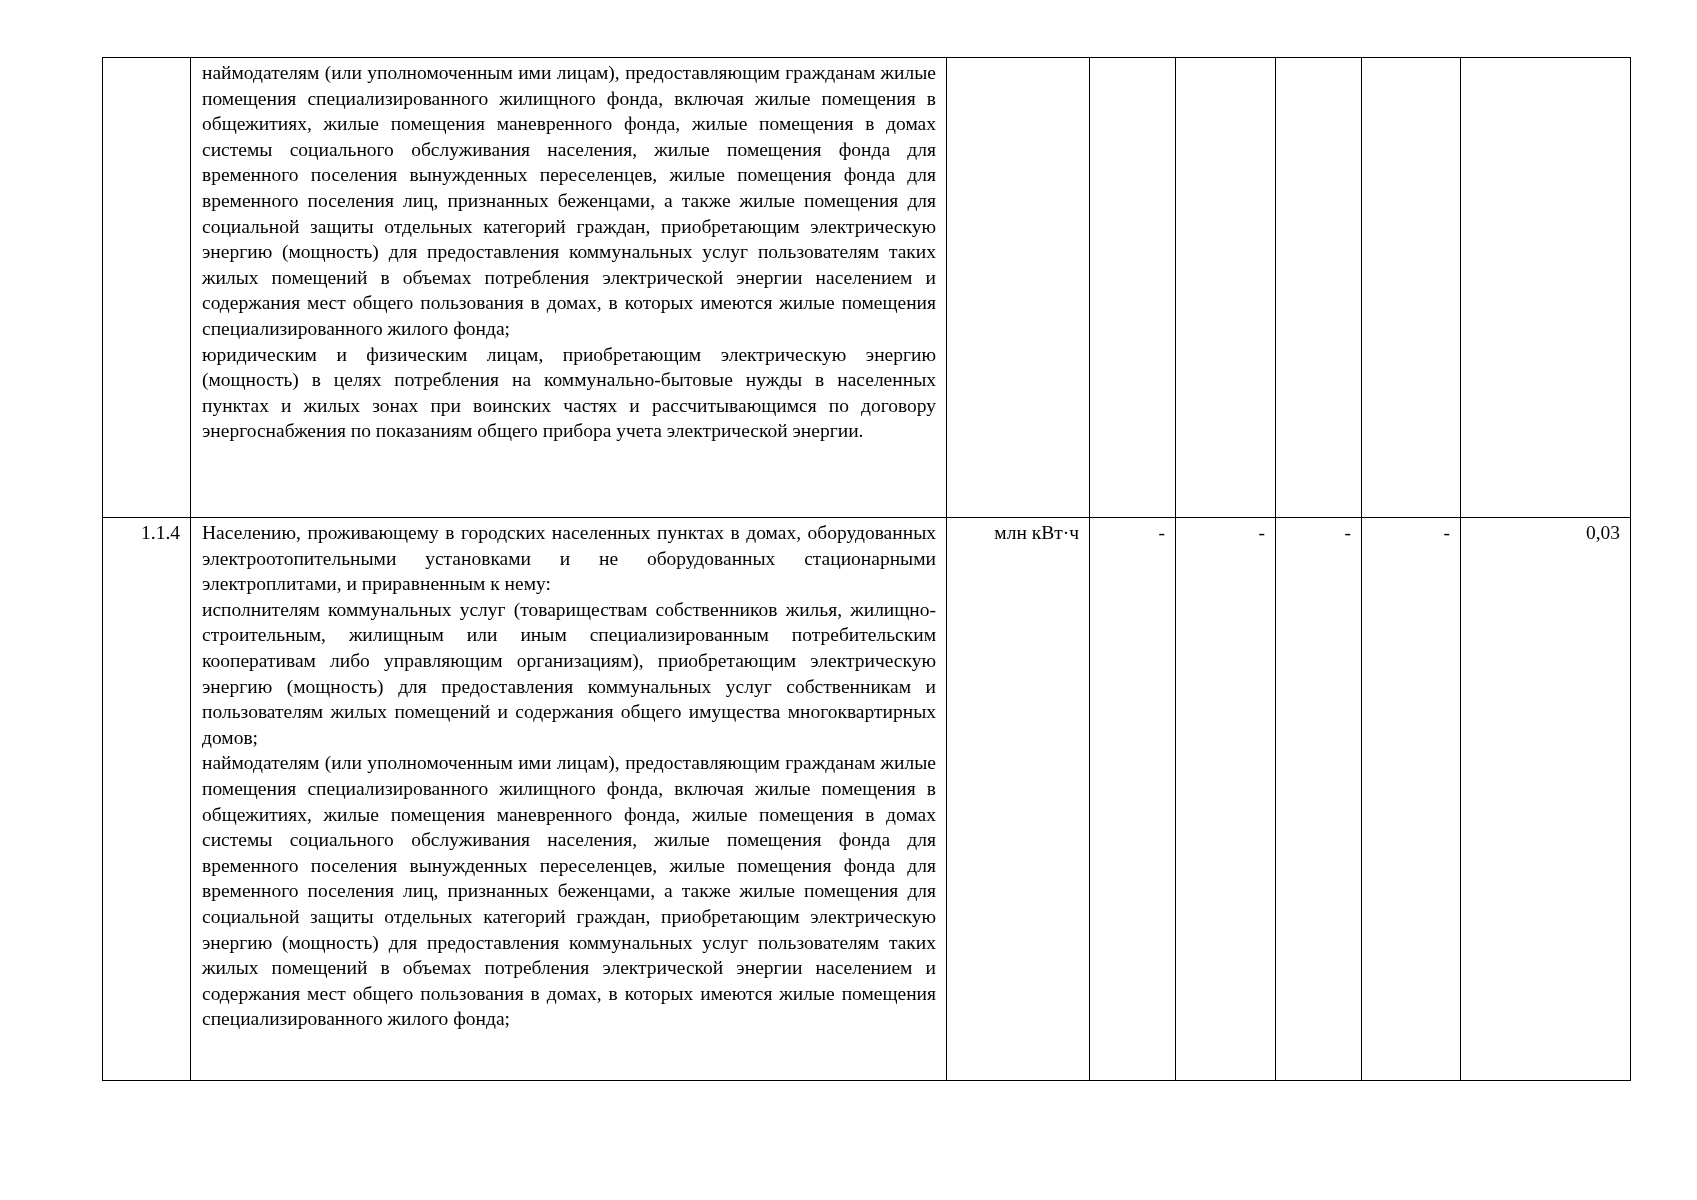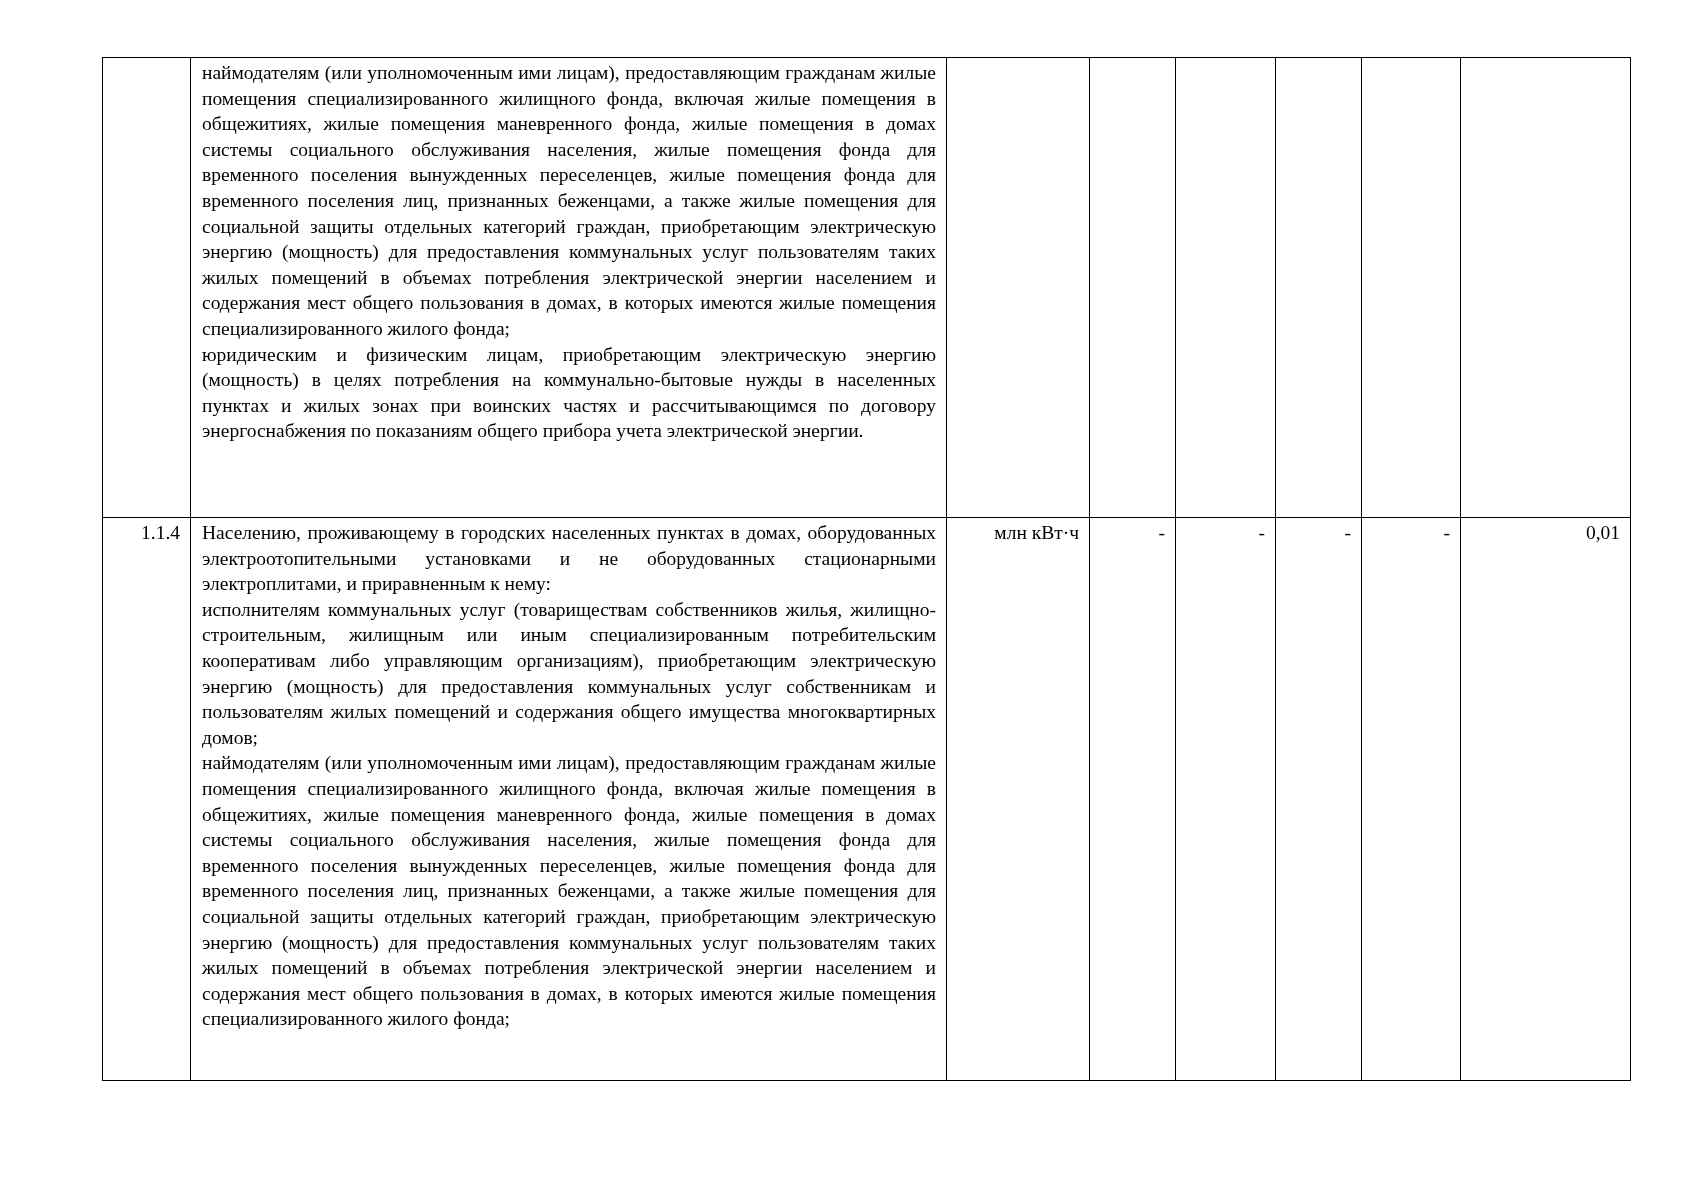--- a/index.html
+++ b/index.html
@@ -43,16 +43,16 @@
     <td class="desc">
       <span class="p">Населению, проживающему в городских населенных пунктах в домах, оборудованных электроотопительными установками и не оборудованных стационарными электроплитами, и приравненным к нему:</span>
       <span class="p">исполнителям коммунальных услуг (товариществам собственников жилья, жилищно-строительным, жилищным или иным специализированным потребительским кооперативам либо управляющим организациям), приобретающим электрическую энергию (мощность) для предоставления коммунальных услуг собственникам и пользователям жилых помещений и содержания общего имущества многоквартирных домов;</span>
       <span class="p">наймодателям (или уполномоченным ими лицам), предоставляющим гражданам жилые помещения специализированного жилищного фонда, включая жилые помещения в общежитиях, жилые помещения маневренного фонда, жилые помещения в домах системы социального обслуживания населения, жилые помещения фонда для временного поселения вынужденных переселенцев, жилые помещения фонда для временного поселения лиц, признанных беженцами, а также жилые помещения для социальной защиты отдельных категорий граждан, приобретающим электрическую энергию (мощность) для предоставления коммунальных услуг пользователям таких жилых помещений в объемах потребления электрической энергии населением и содержания мест общего пользования в домах, в которых имеются жилые помещения специализированного жилого фонда;</span>
     </td>
     <td class="num">млн кВт·ч</td>
     <td class="num">-</td>
     <td class="num">-</td>
     <td class="num">-</td>
     <td class="num">-</td>
-    <td class="num">0,01</td>
+    <td class="num">0,03</td>
   </tr>
 </tbody>
   </table>
 
 </body></html>

